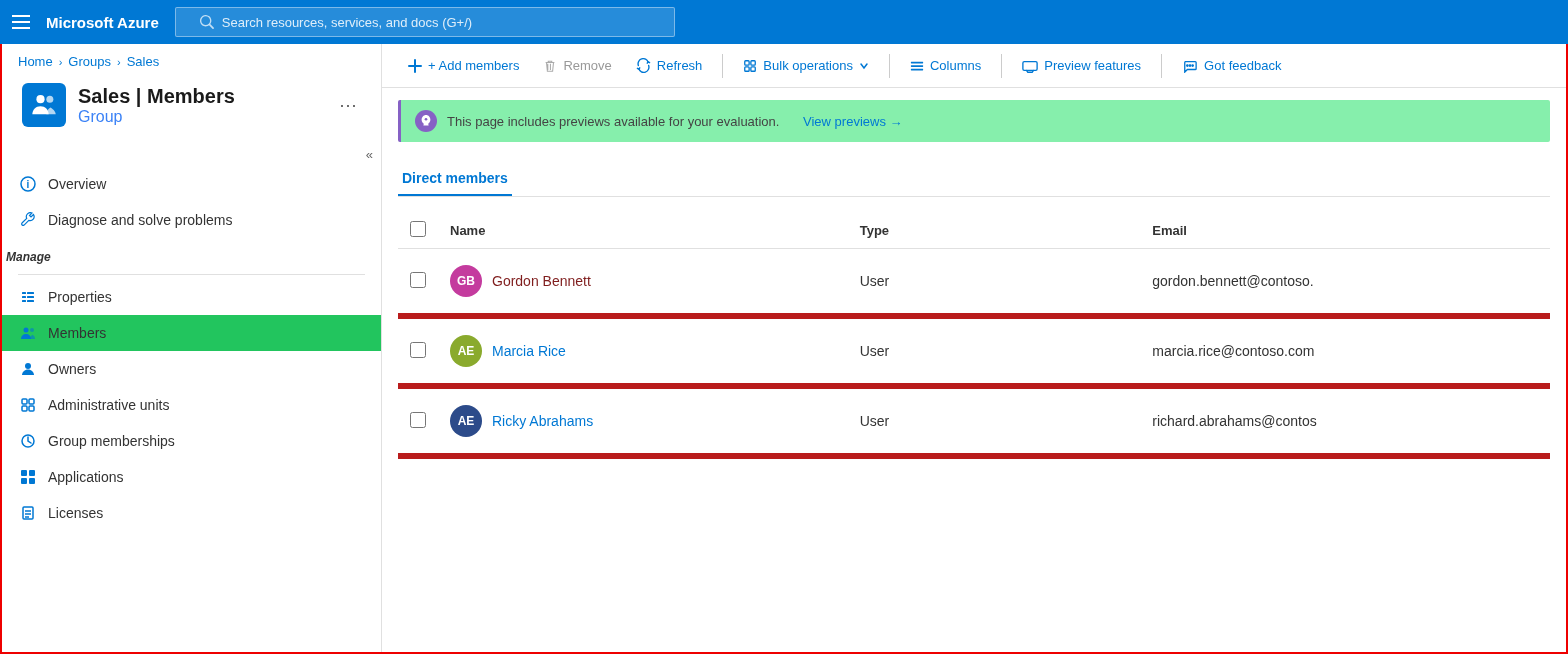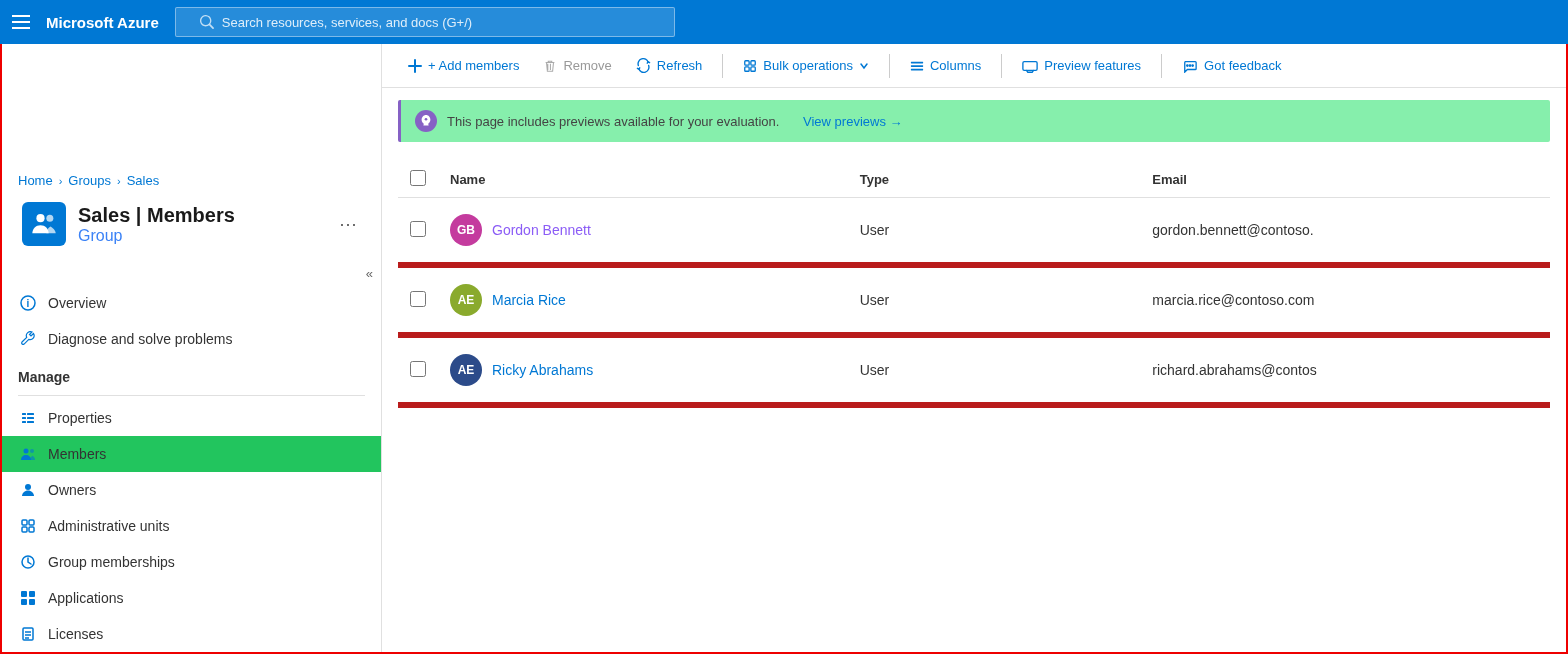--- a/index.html
+++ b/index.html
@@ -49,21 +49,20 @@
 
     
     .sidebar {
       width: 380px;
       min-width: 260px;
       border-right: 1px solid #e0e0e0;
       background: #fff;
       display: flex;
       flex-direction: column;
       overflow-y: auto;
-      justify-content: flex-end;
     }
 
     
     .breadcrumb {
       padding: 10px 16px 4px 16px;
       font-size: 13px;
       display: flex;
       align-items: center;
       gap: 6px;
       color: #0078d4;
@@ -100,22 +99,22 @@
     
     .collapse-btn {
       display: flex; justify-content: flex-end; padding: 4px 8px;
     }
     .collapse-btn button {
       background: none; border: none; cursor: pointer; color: #666; font-size: 13px;
     }
 
     
     .nav-section-label {
-      padding: 12px 16px 6px 16px;
-      font-size: 14px; font-weight: 600; color: #333;
+      padding: 12px 16px 6px 4px;
+      font-size: 12px; font-weight: 600; color: #333; font-style: italic;
     }
     .nav-divider {
       border: none; border-top: 1px solid #e0e0e0; margin: 4px 16px;
     }
     .nav-item {
       display: flex; align-items: center; gap: 10px;
       padding: 8px 16px; cursor: pointer;
       font-size: 14px; color: #333;
     }
     .nav-item.active { background: #22c55e; font-weight: 500; }
@@ -448,41 +447,44 @@
           <path d="M8 1C5 1 3 3.5 3 6.5c0 2 1 3.5 2.5 4.5L5 13h6l-.5-2C12 10 13 8.5 13 6.5 13 3.5 11 1 8 1z"></path>
           <circle cx="8" cy="6" r="1.5" fill="#8661c5"></circle>
         </svg>
       </div>
       <span>This page includes previews available for your evaluation.</span>
       &nbsp;
       <a href="#">View previews →</a>
     </div>
 
     <div class="members-section">
+      <div class="section-tabs">
+        <div class="section-tab active">Direct members</div>
+      </div>
 
       <table class="members-table">
         <thead>
           <tr>
             <th class="checkbox-cell">
               <input type="checkbox" style="">
             </th>
             <th class="name-col">Name</th>
             <th class="type-col">Type</th>
             <th class="email-col">Email</th>
           </tr>
         </thead>
         <tbody id="members-tbody">
         <tr>
     <td class="checkbox-cell">
       <input type="checkbox" style="">
     </td>
     <td class="name-col">
       <div class="member-name-cell">
         <div class="avatar" style="background:#c43b9e">GB</div>
-        <span style="color:#8b5cf6;cursor:pointer;">Gordon Bennett</span>
+        <span style="color:#7f1d1d;cursor:pointer;">Gordon Bennett</span>
       </div>
     </td>
     <td class="type-col">
       <span>User</span>
     </td>
     <td class="email-col">
       <span>gordon.bennett@contoso.</span>
     </td>
   </tr>
             <tr>

